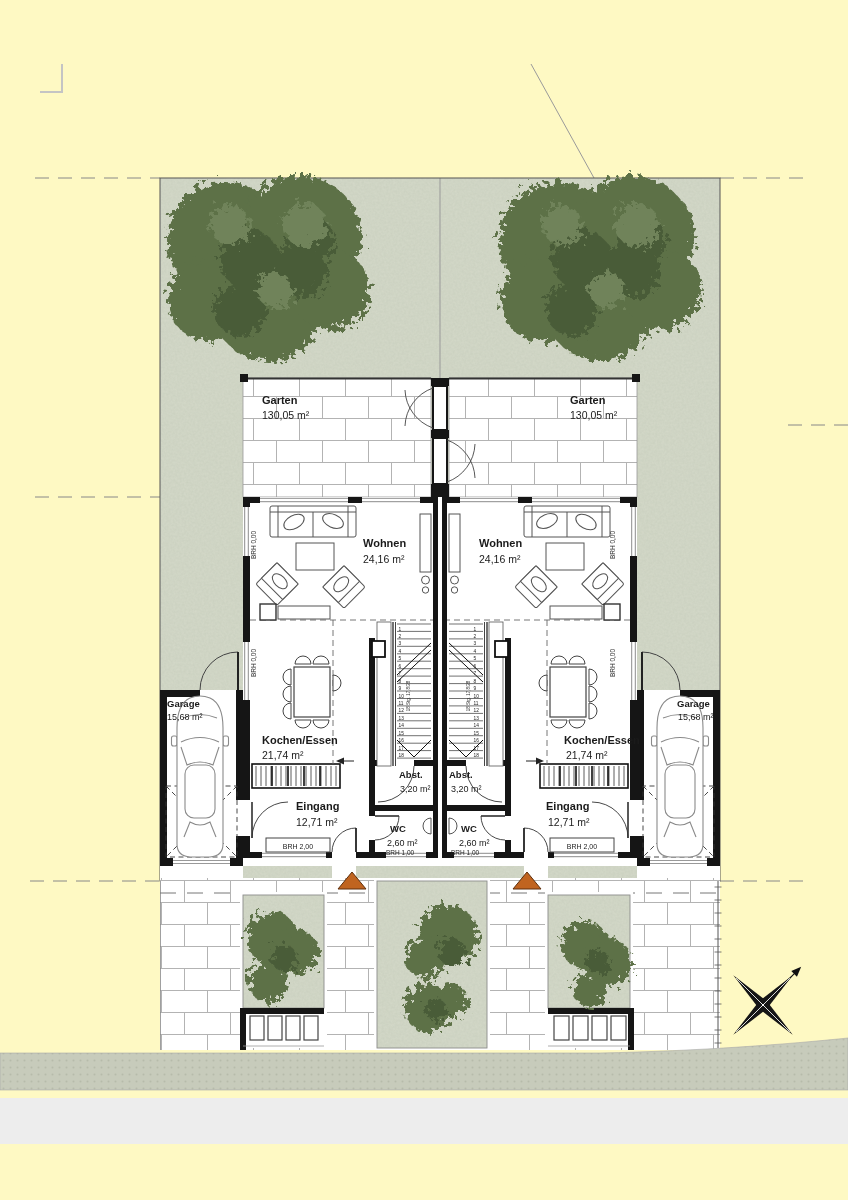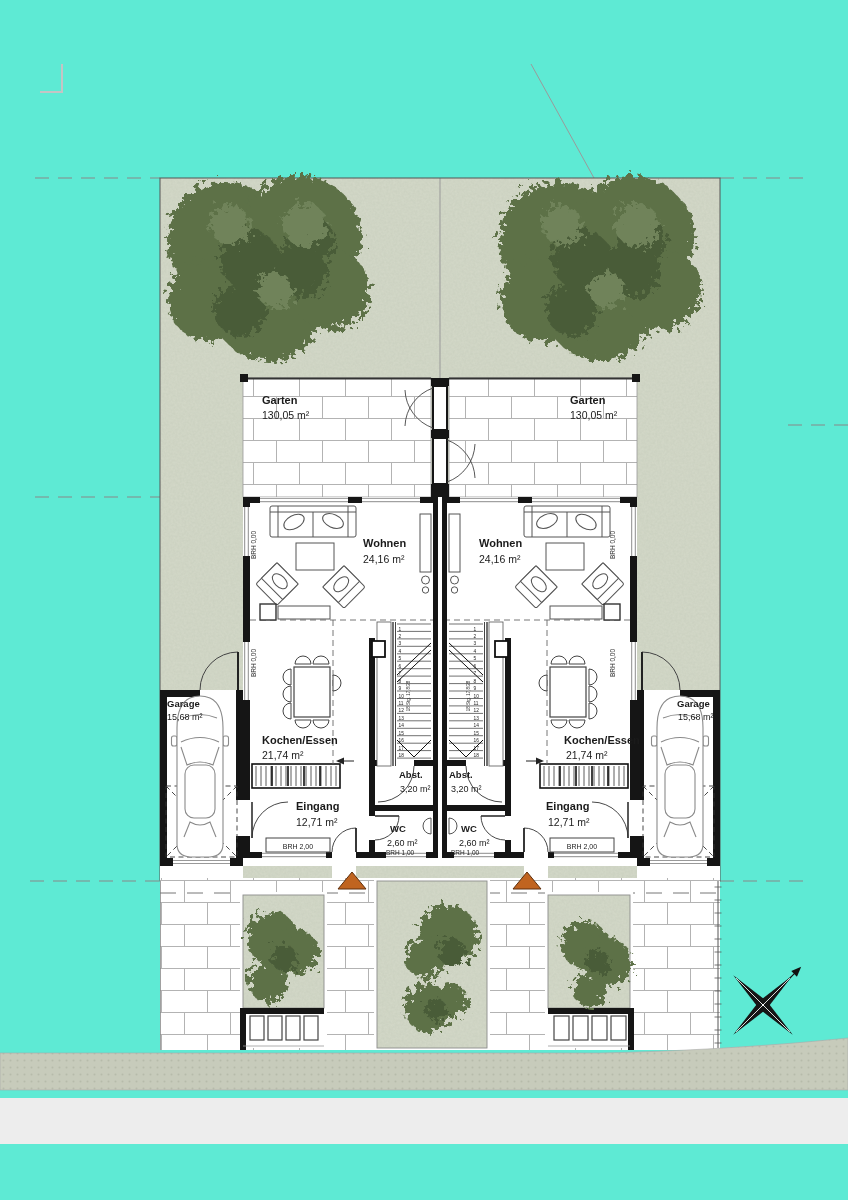--- a/index.html
+++ b/index.html
@@ -1,16 +1,16 @@
 <!DOCTYPE html>
 <html><head>
 <meta charset="utf-8">
 <style>
   html,body{margin:0;padding:0;background:#fff;}
-  #stage{width:848px;height:1200px;position:relative;background:#5eead4;overflow:hidden;}
+  #stage{width:848px;height:1200px;position:relative;background:#fef9c3;overflow:hidden;}
   text{font-family:"Liberation Sans",sans-serif;fill:#1a1a1a;}
   .t-name{font-weight:bold;font-size:11px;}
   .t-area{font-size:10.5px;}
   .t-name-s{font-weight:bold;font-size:9.5px;}
   .t-area-s{font-size:9px;}
   .t-brh{font-size:6.5px;fill:#222;}
   .t-brh-box{font-size:7px;text-anchor:middle;fill:#222;}
   .t-vert{font-size:6.5px;text-anchor:middle;fill:#333;}
   .stair-num{font-size:4.8px;fill:#222;}
   .t-note{font-size:4.5px;text-anchor:middle;fill:#333;}

